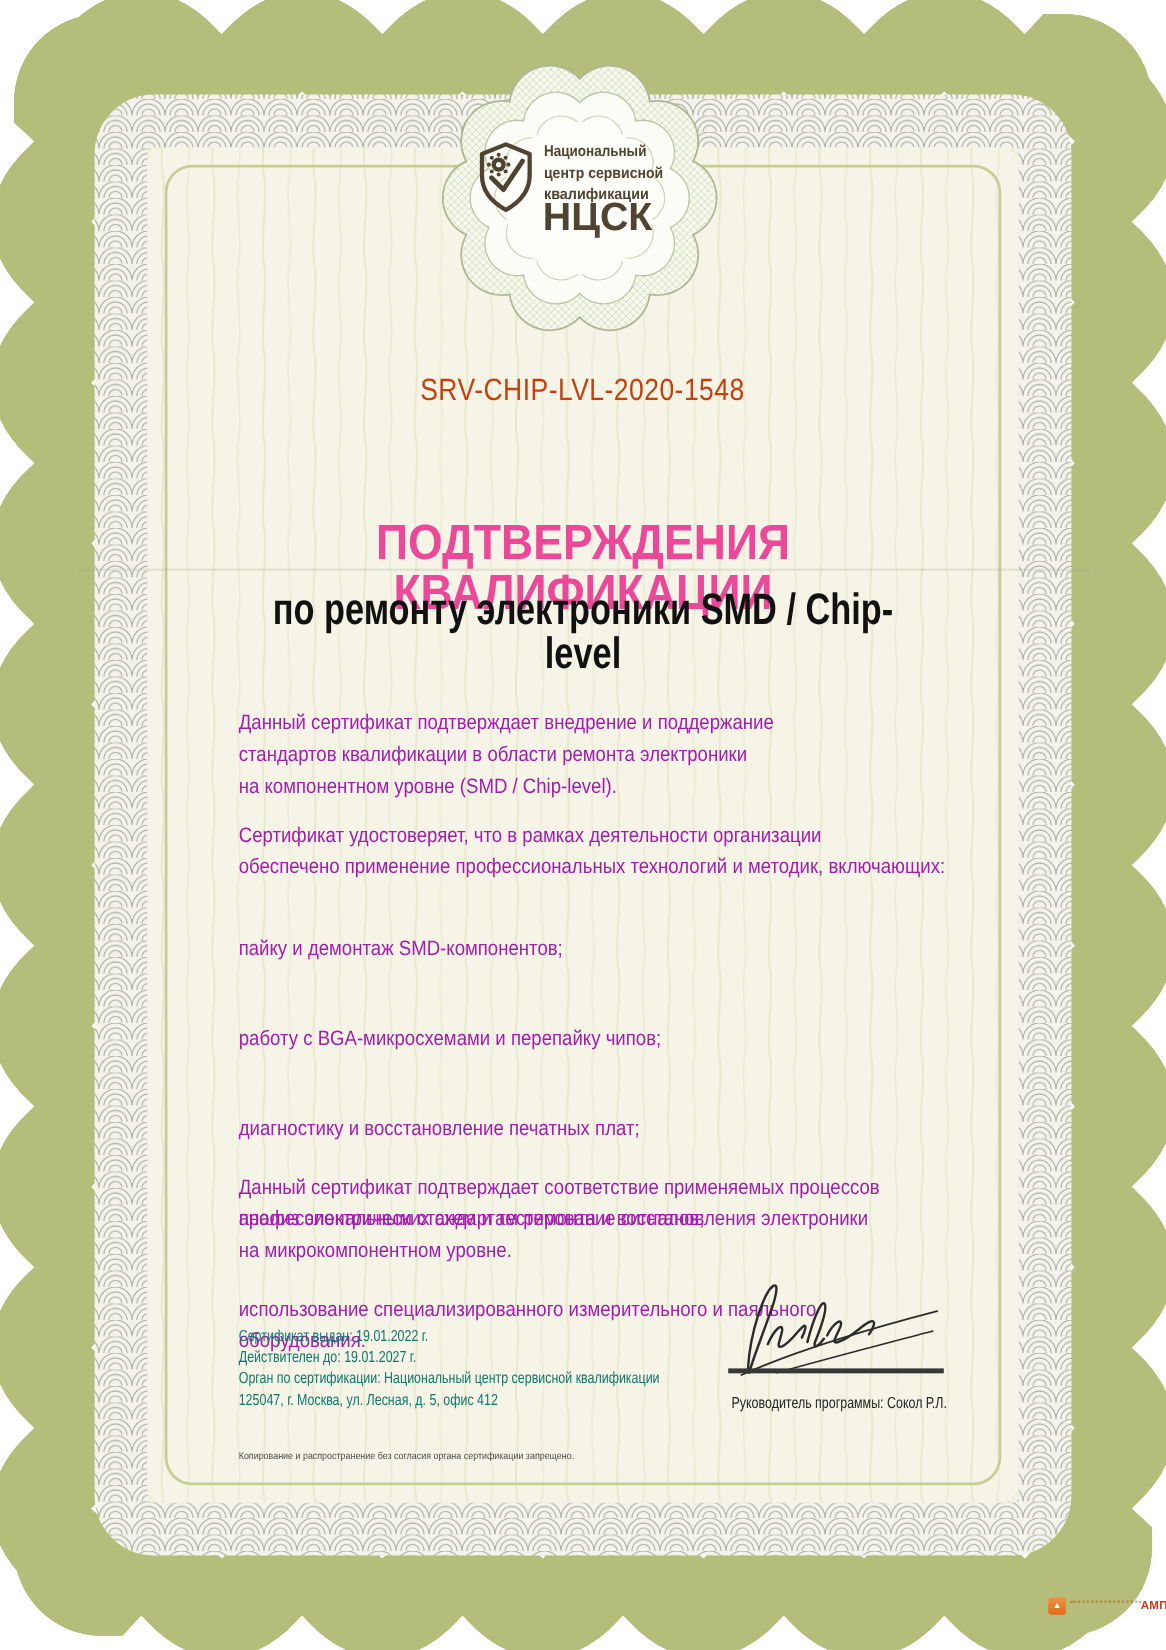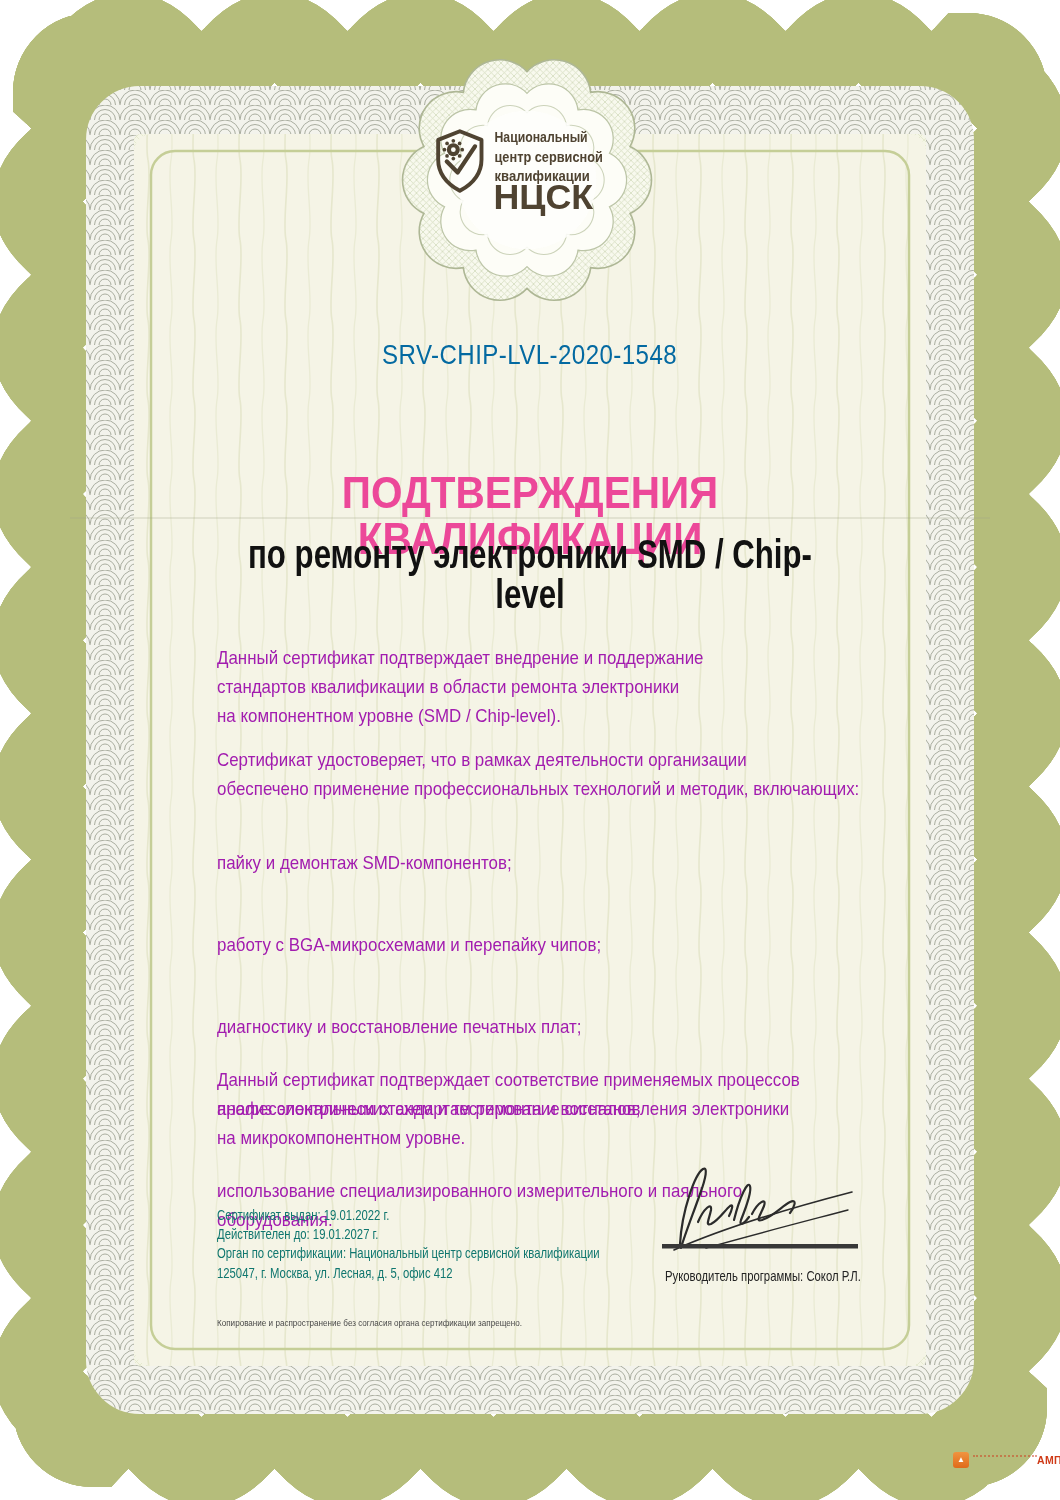--- a/index.html
+++ b/index.html
@@ -7,21 +7,21 @@
         font-family:"Liberation Sans",sans-serif;}
   .border-svg{position:absolute;left:0;top:0;width:1060px;height:1500px;}
   .badge-svg{position:absolute;left:397px;top:50px;width:260px;height:260px;}
   .sig-svg{position:absolute;left:648px;top:1158px;width:220px;height:100px;}
 
   .abs{position:absolute;}
   .centered{left:130px;right:130px;text-align:center;}
   .sx{display:inline-block;transform-origin:center;}
   .sx-left{display:inline-block;transform-origin:left top;}
 
-  .cert-number{top:340px;font-size:28px;line-height:30px;color:#0369a1;letter-spacing:0.5px;}
+  .cert-number{top:340px;font-size:28px;line-height:30px;color:#c2410c;letter-spacing:0.5px;}
   .cert-number .sx{transform:scaleX(0.86);}
 
   .cert-title{top:362px;font-family:"DejaVu Serif","Liberation Serif",serif;font-weight:700;
               font-size:96px;line-height:96px;color:#9da57f;letter-spacing:1px;
               text-shadow:1px 1px 0 #f7f6ea, 3px 3px 0 rgba(118,126,88,0.55);}
   .cert-title .sx{transform:scaleX(0.86);}
 
   .cert-subtitle{top:470px;font-size:45px;line-height:46px;font-weight:700;color:#ec4899;}
   .cert-subtitle .sx{transform:scaleX(0.90);}
 

